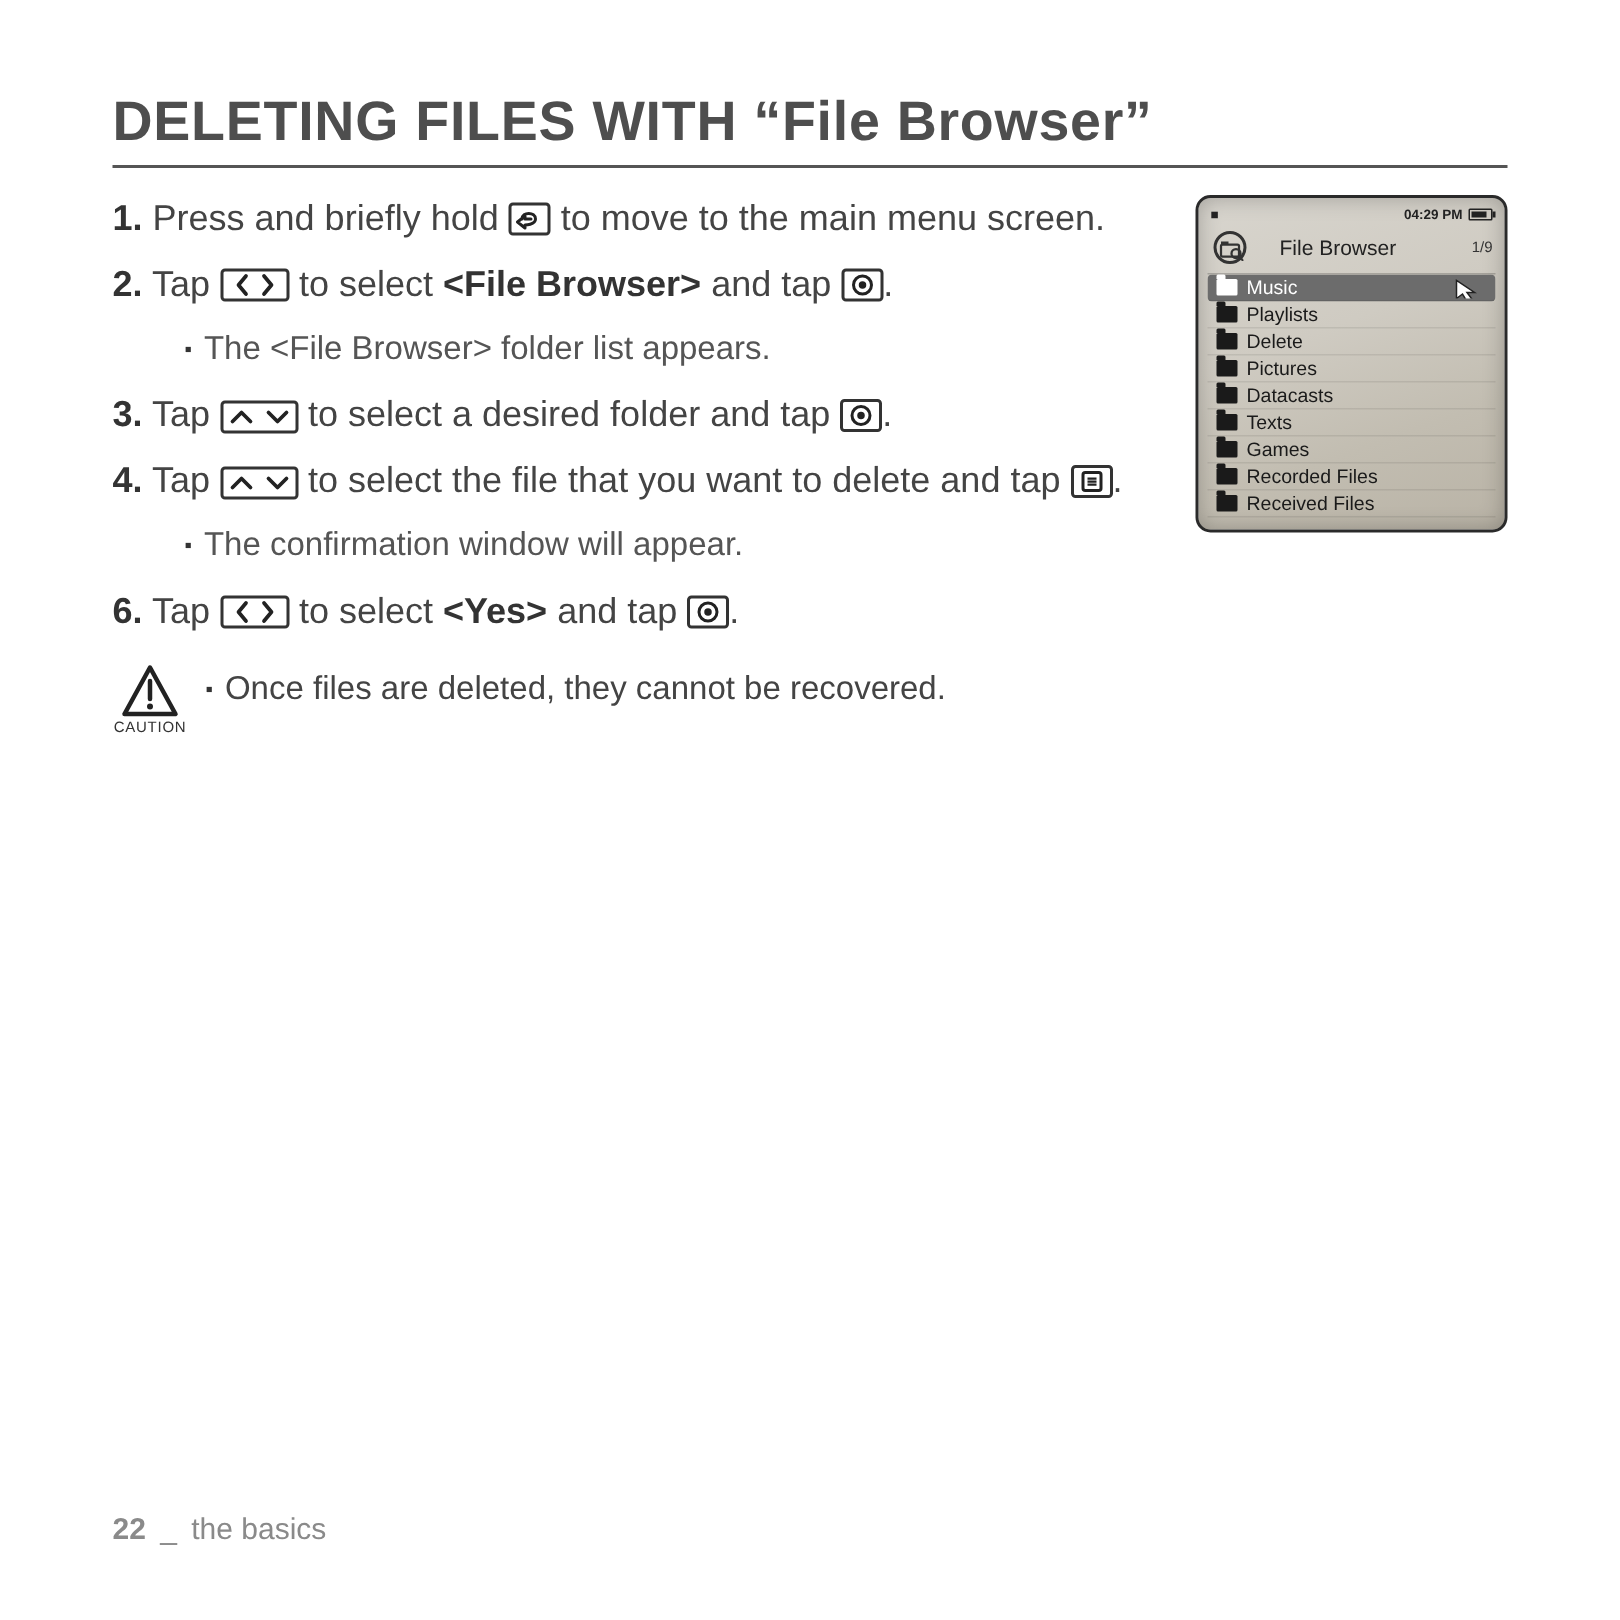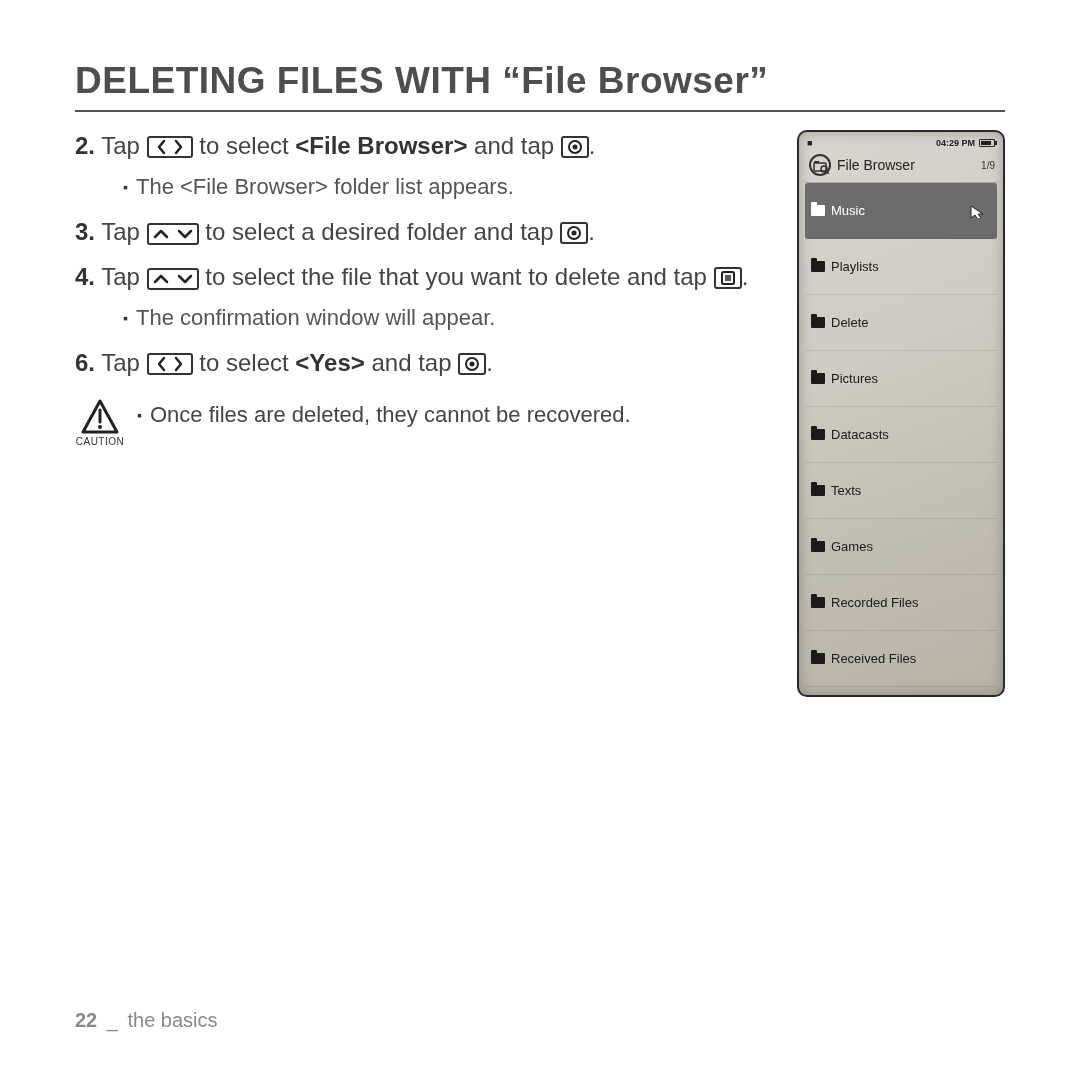--- a/index.html
+++ b/index.html
@@ -127,32 +127,32 @@
     content: ""; position: absolute; right: -3px; top: 1px; width: 2px; height: 4px; background: #222;
   }
   .batt .fill { position: absolute; left: 1px; top: 1px; bottom: 1px; right: 3px; background: #222; }
 
   .dev-title-row {
     display: flex;
     align-items: center;
     justify-content: space-between;
     padding: 4px 2px 6px 4px;
   }
-  .dev-title-left { display: flex; align-items: center; gap: 6px; }
+  .dev-title-left { display: flex; align-items: center; gap: 22px; }
   .dev-title { font-size: 14px; color: #222; }
   .dev-counter { font-size: 10px; color: #333; }
   .fb-icon {
     width: 22px; height: 22px; border: 2px solid #333; border-radius: 50%;
     display: flex; align-items: center; justify-content: center;
   }
 
   .dev-list { border-top: 1px solid rgba(0,0,0,0.2); }
   .dev-item {
     display: flex; align-items: center; gap: 6px;
-    padding: 20px 6px;
+    padding: 1px 6px;
     font-size: 13px;
     color: #1a1a1a;
     border-bottom: 1px solid rgba(0,0,0,0.08);
   }
   .dev-item.selected {
     background: #6c6c6c;
     color: #fff;
     border-radius: 3px;
     justify-content: space-between;
   }
@@ -224,20 +224,30 @@
       </g>
   </defs>
 </svg>
 
 <h1 class="title">DELETING FILES WITH “File Browser”</h1>
 <hr class="rule">
 
 <div class="cols">
   <div class="left">
 
+    <div class="step">
+      <b>1.</b>
+      <span>Press and briefly hold </span>
+      <span class="btn-box">
+          <svg width="18" height="18">
+            <use href="#ico-back"></use>
+          </svg>
+        </span>
+      <span> to move to the main menu screen.</span>
+    </div>
 
     <div class="step">
       <b>2.</b>
       <span>Tap </span>
       <span class="btn-box wide">
         <svg width="11" height="18">
             <use href="#ico-left"></use>
           </svg>
         <svg width="11" height="18">
             <use href="#ico-right"></use>

